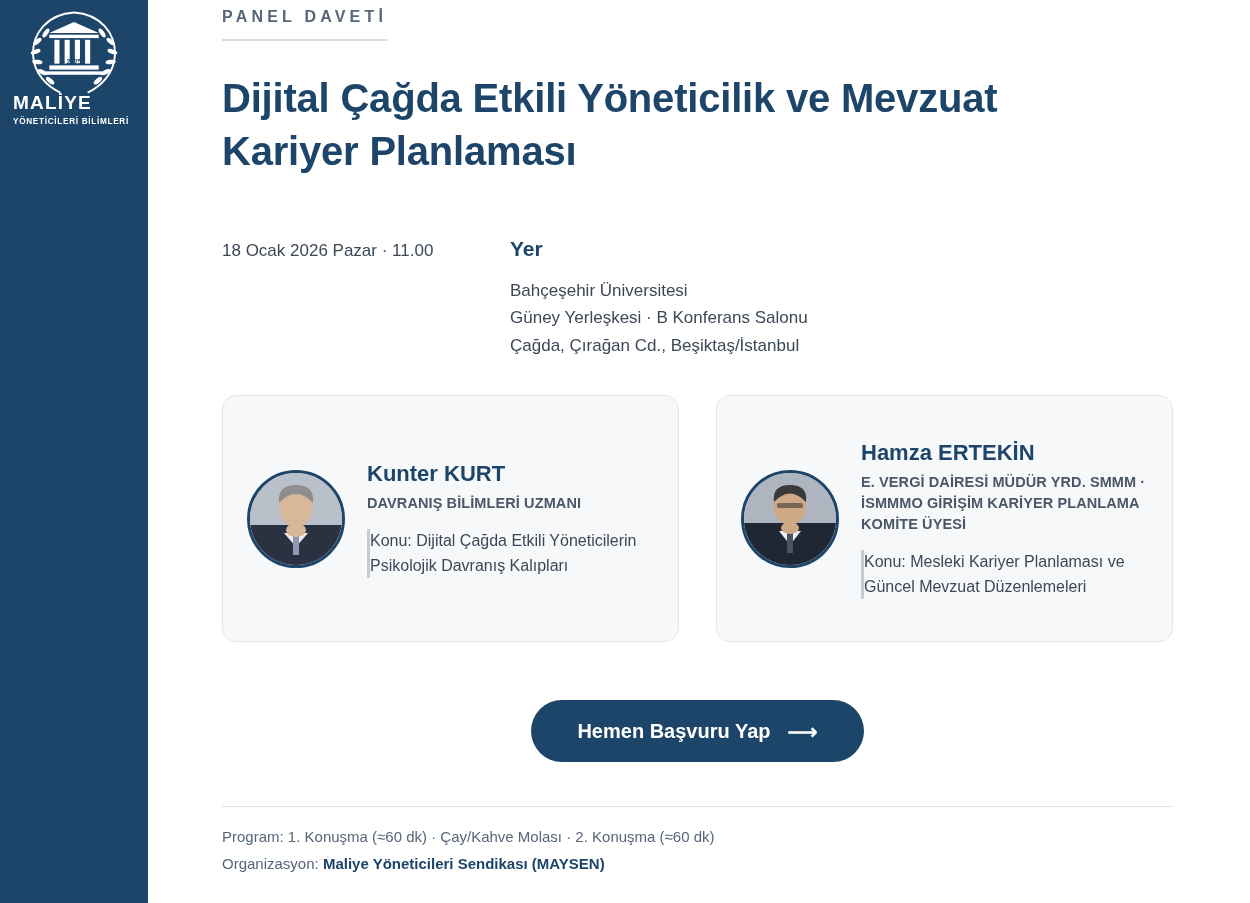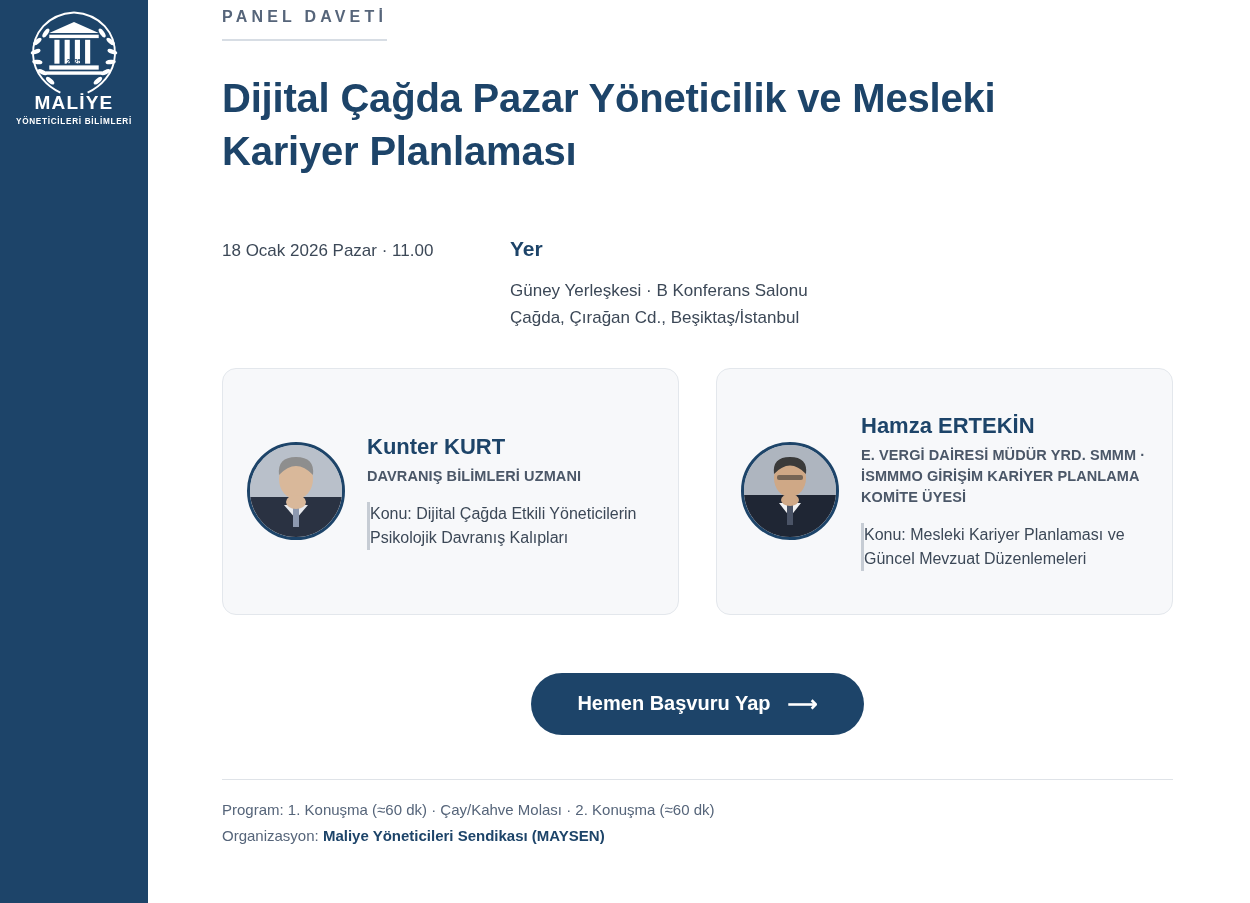--- a/index.html
+++ b/index.html
@@ -26,21 +26,20 @@
     display: flex;
     justify-content: center;
     padding-top: 4px;
   }
   .logo-wrap {
     width: 122px;
     height: 122px;
     margin-top: 0px;
     display: flex;
     flex-direction: column;
-    align-items: center;
     color: #ffffff;
   }
   .logo-svg { display:block; }
 
   
   .content {
     flex: 1;
     padding: 0 80px 0 74px;
     position: relative;
   }
@@ -215,28 +214,29 @@
       </svg>
       <div style="font-size:19px;font-weight:700;letter-spacing:1.2px;margin-top:-16px;">MALİYE</div>
       <div style="font-size:8.2px;font-weight:700;letter-spacing:0.7px;margin-top:3px;">YÖNETİCİLERİ BİLİMLERİ</div>
     </div>
   </aside>
 
   <main class="content">
 
     <div class="eyebrow">PANEL DAVETİ</div>
 
-    <h1 class="title">Dijital Çağda Pazar Yöneticilik ve Mesleki Kariyer Planlaması</h1>
+    <h1 class="title">Dijital Çağda Etkili Yöneticilik ve Mevzuat Kariyer Planlaması</h1>
 
     <section class="meta">
       <div class="meta-col date">
         <div class="meta-value">18 Ocak 2026 Pazar · 11.00</div>
       </div>
       <div class="meta-col place">
         <div class="meta-label">Yer</div>
+        <div class="meta-value">Bahçeşehir Üniversitesi</div>
         <div class="meta-value">Güney Yerleşkesi · B Konferans Salonu</div>
         <div class="meta-value">Çağda, Çırağan Cd., Beşiktaş/İstanbul</div>
       </div>
     </section>
 
     <section class="speakers">
 
       <div class="card centered">
         <div class="avatar">
           <svg width="92" height="92" viewBox="0 0 92 92">

